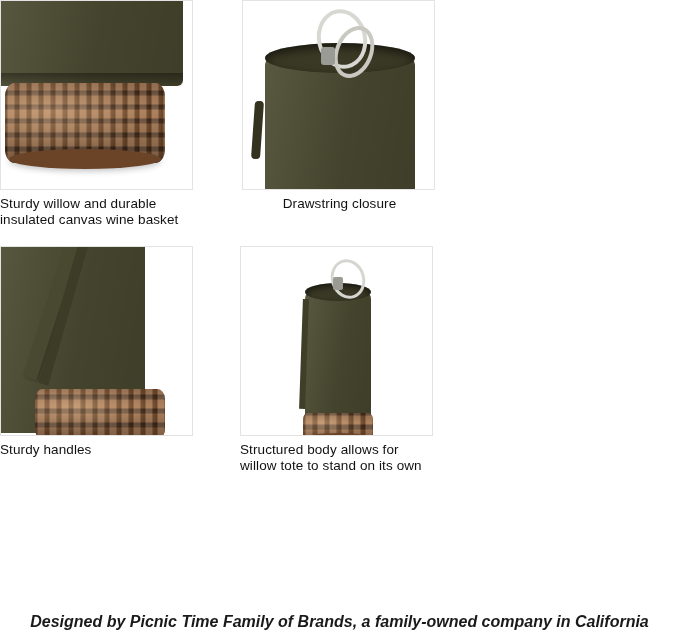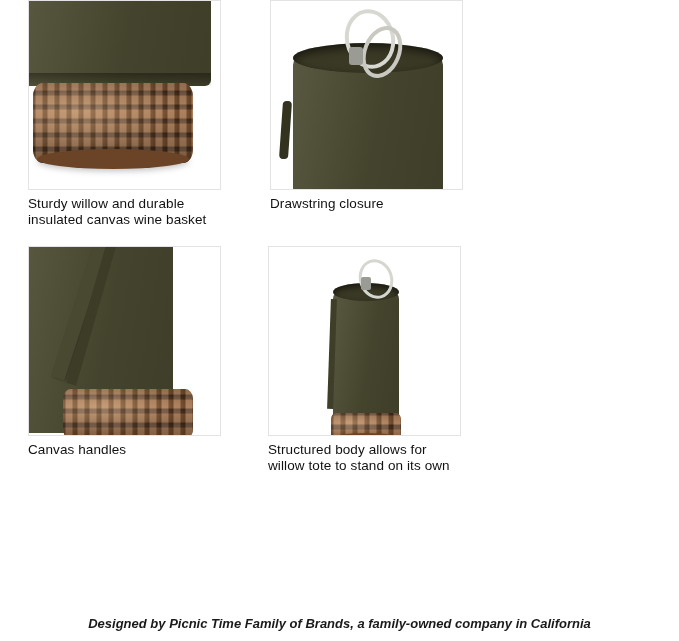--- a/index.html
+++ b/index.html
@@ -14,33 +14,32 @@
     color: #111111;
     position: relative;
     overflow: hidden;
   }
 
   .grid {
     position: absolute;
     left: 0;
     top: 0;
     width: 562px;
-    padding-left: 28px;
   }
 
   .row {
     display: flex;
     flex-direction: row;
   }
 
   .cell {
     width: 195px;
     margin-right: 47px;
   }
-  .cell.last { margin-right: 12px; }
+  .cell.last { margin-right: 12px; text-align: center; }
 
   .photo {
     width: 191px;
     height: 188px;
     border: 1px solid #e3e3e3;
     background: #ffffff;
     position: relative;
     overflow: hidden;
   }
 
@@ -51,21 +50,21 @@
     padding-top: 6px;
     letter-spacing: 0.1px;
   }
 
   .footer {
     position: absolute;
     left: 0;
     bottom: 10px;
     width: 679px;
     text-align: center;
-    font-size: 13px;
+    font-size: 16px;
     font-style: italic;
     font-weight: bold;
     color: #1a1a1a;
   }
 
   
   .canvas-body {
     position: absolute;
     background: #4c4b32;
     background-image: linear-gradient(100deg, rgba(255,255,255,0.07) 0%, rgba(0,0,0,0.10) 55%, rgba(0,0,0,0.18) 100%);
@@ -255,21 +254,21 @@
 
   <div class="row" style="margin-top:18px;">
 
     <div class="cell">
       <div class="photo">
         <div class="canvas-body p4-body"></div>
         <div class="p4-handle"></div>
         <div class="p4-handle2"></div>
         <div class="wicker p4-wicker"></div>
       </div>
-      <div class="caption">Canvas handles</div>
+      <div class="caption">Sturdy handles</div>
     </div>
 
     <div class="cell">
       <div class="photo">
         <div class="canvas-body p5-body"></div>
         <div class="p5-rim"></div>
         <div class="p5-cord"></div>
         <div class="p5-toggle"></div>
         <div class="p5-strap"></div>
         <div class="wicker p5-wicker"></div>

